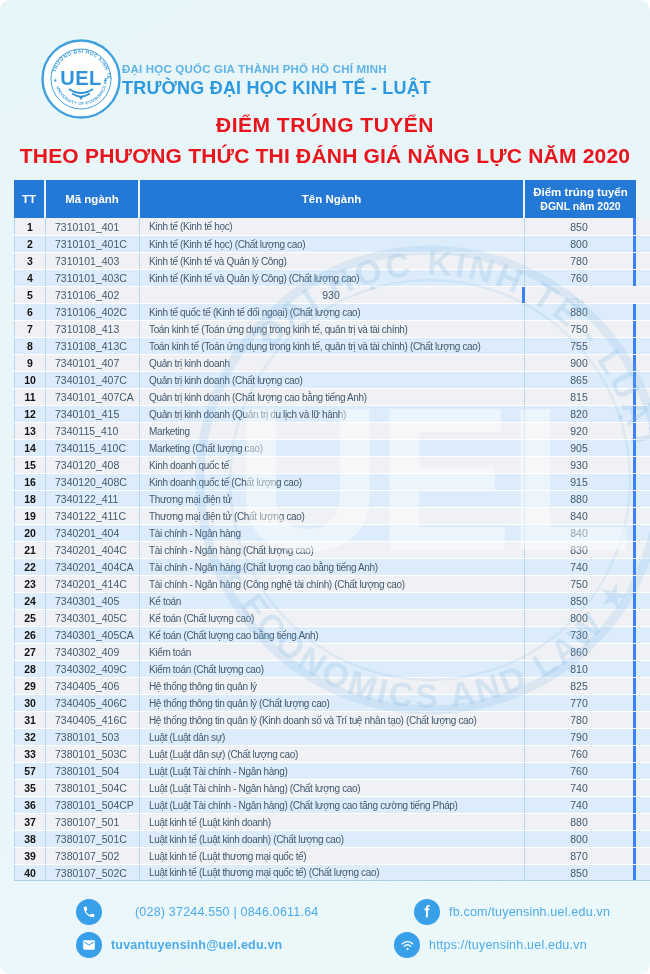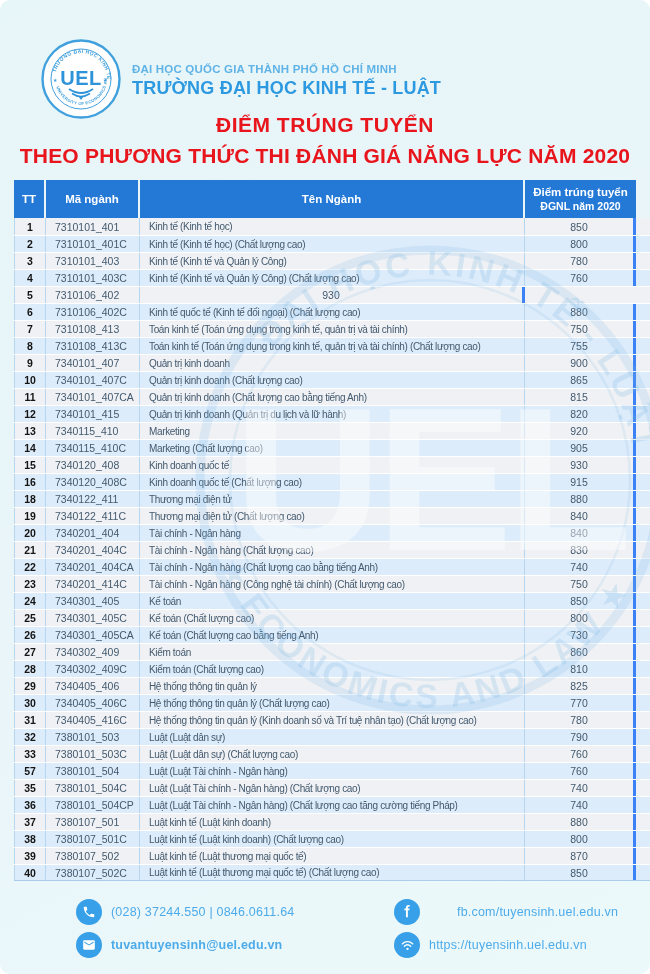--- a/index.html
+++ b/index.html
@@ -5,21 +5,21 @@
   html,body{margin:0;padding:0;background:#ffffff;}
   .page{
     position:relative;width:650px;height:974px;overflow:hidden;
     background:linear-gradient(150deg,#e7f6f8 0%,#e9f5f9 45%,#ecf9fa 100%);
     border-radius:10px;
     font-family:"Liberation Sans","DejaVu Sans",sans-serif;
   }
   
   .brand{position:absolute;left:40px;top:38px;display:flex;align-items:center;}
   .brand-logo{width:82px;height:82px;flex:0 0 82px;}
-  .brand-text{margin-left:10px;padding-top:4px;}
+  .brand-text{padding-top:4px;}
   .brand-line1{font-size:11.5px;font-weight:bold;color:#5fb3e7;letter-spacing:.2px;}
   .brand-line2{font-size:18px;font-weight:bold;color:#2d99e0;margin-top:3px;letter-spacing:.2px;}
   
   .title{position:absolute;left:0;right:0;top:113px;text-align:center;color:#e8151c;font-weight:bold;}
   .title-line1{font-size:21px;letter-spacing:.5px;}
   .title-line2{font-size:21px;margin-top:7px;letter-spacing:.2px;}
   
   .tbl{position:absolute;left:14px;top:180px;width:638px;z-index:2;}
   .tbl *{box-sizing:border-box;}
   .tbl-header{display:grid;grid-template-columns:32px 94px 385px 111px;height:38px;}
@@ -41,23 +41,23 @@
   }
   .td:first-child{border-left:1px solid #b6d5ef;}
   .td.c-tt{justify-content:center;font-weight:bold;color:#141414;font-size:10.5px;}
   .td.c-code{padding-left:9px;}
   .td.c-name{padding-left:9px;font-size:10px;letter-spacing:-0.35px;}
   .td.c-score{justify-content:center;border-right:3px solid #3b82f6;}
   
   .watermark{position:absolute;left:160px;top:205px;width:540px;height:560px;z-index:3;pointer-events:none;}
   
   .contact{position:absolute;display:flex;align-items:center;z-index:2;}
-  .contact.c1{left:76px;top:899px;}
+  .contact.c1{left:76px;top:899px;gap:24px;}
   .contact.c2{left:76px;top:932px;font-weight:bold;}
-  .contact.c3{left:394px;top:899px;gap:28px;}
+  .contact.c3{left:414px;top:899px;}
   .contact.c4{left:394px;top:932px;align-items:center;}
   .cicon{
     width:26px;height:26px;border-radius:50%;background:#38a0e8;flex:0 0 26px;
     display:flex;align-items:center;justify-content:center;
   }
   .clabel{margin-left:9px;font-size:12.5px;color:#4dabea;letter-spacing:.2px;}
 </style>
 </head>
 <body>
 

